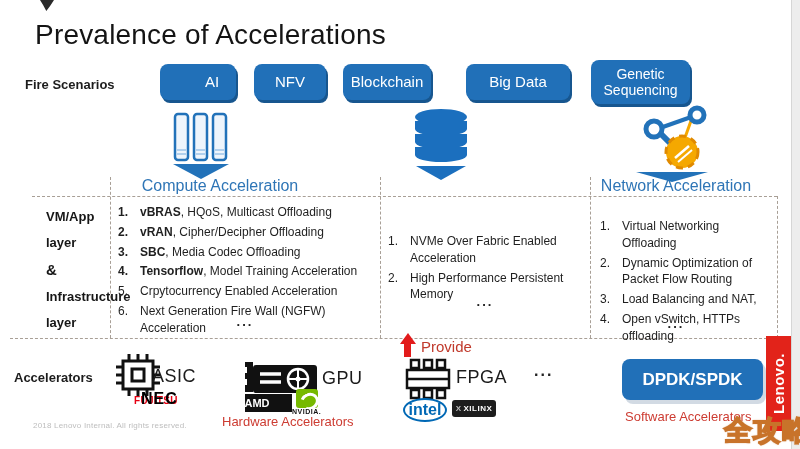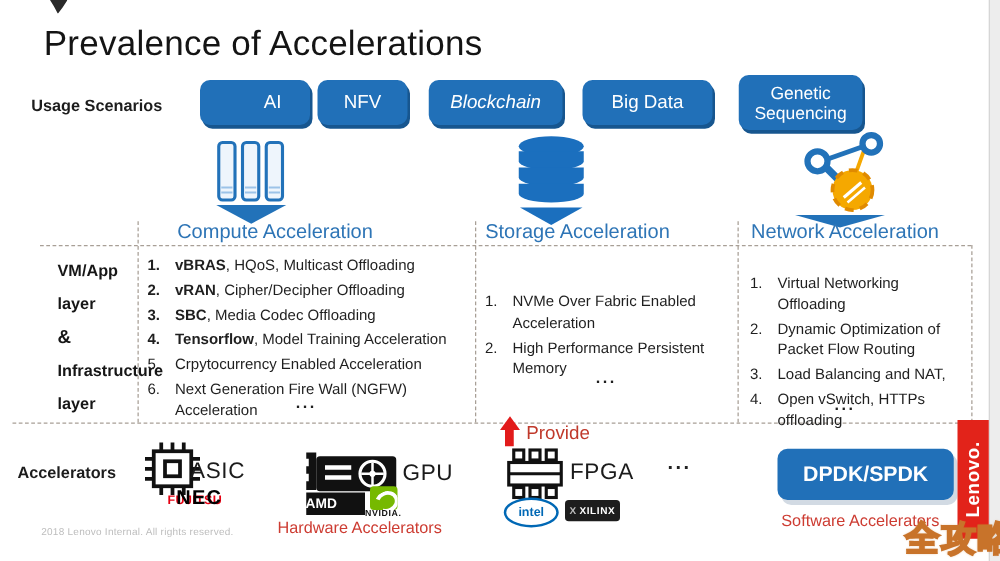--- a/index.html
+++ b/index.html
@@ -46,21 +46,21 @@
   .provide-txt{ font-size:15px; color:#C0392B; }
   .amd-box{ width:47px; height:18px; background:#111; color:#fff; display:flex;
     align-items:center; justify-content:center; gap:3px; font-weight:bold; font-size:11px; }
   .amd-mark{ width:7px; height:7px; background:#fff;
     clip-path:polygon(100% 0,100% 100%,0 100%,40% 60%,40% 40%,0 0); }
   .nv-box{ width:22px; height:19px; background:#76B900; border-radius:3px; position:relative; overflow:hidden; }
   .nv-box::after{ content:""; position:absolute; left:4px; top:4px; width:13px; height:11px;
     border:3px solid #fff; border-radius:50%; border-left-color:transparent; transform:rotate(-25deg); }
   .nv-word{ font-size:7px; font-weight:bold; color:#111; letter-spacing:.5px; }
   .intel-oval{ width:44px; height:24px; border:2px solid #0068B5; border-radius:50%;
-    color:#0068B5; font-weight:bold; font-size:10px; display:flex; align-items:center;
+    color:#0068B5; font-weight:bold; font-size:16px; display:flex; align-items:center;
     justify-content:center; text-transform:lowercase; background:#fff; }
   .xilinx-box{ width:44px; height:17px; background:#1d1d1d; border-radius:3px; color:#fff;
     font-size:8px; font-weight:bold; letter-spacing:.5px; display:flex; align-items:center;
     justify-content:center; gap:2px; }
   .xilinx-box .xmark{ color:#bbb; font-size:8px; }
   .nec-txt{ font-size:16px; font-weight:800; color:#000000; letter-spacing:1px; }
   .fujitsu-txt{ font-size:10px; font-weight:bold; color:#E60012; letter-spacing:.3px; }
   .dots-big{ font-size:16px; font-weight:bold; letter-spacing:2px; color:#222; }
   
   .dpdk-btn{ position:absolute; left:622px; top:359px; width:141px; height:41px;
@@ -86,24 +86,24 @@
 </style>
 </head>
 <body>
 
 <div id="slide">
 
   <div class="abs corner-mark"></div>
 
   <div class="abs title" style="left:35px; top:19px;">Prevalence of Accelerations</div>
 
-  <div class="abs section-label" style="left:25px; top:77px;">Usage Scenarios</div>
-  <button class="ubtn" style="left:160px; top:64px; width:88px; height:36px;padding-left:28px;">AI</button>
+  <div class="abs section-label" style="left:25px; top:77px;">Fire Scenarios</div>
+  <button class="ubtn" style="left:160px; top:64px; width:76px; height:36px;padding-left:28px;">AI</button>
   <button class="ubtn" style="left:254px; top:64px; width:72px; height:36px;">NFV</button>
-  <button class="ubtn" style="left:343px; top:64px; width:107px; height:36px;font-style:italic;">Blockchain</button>
+  <button class="ubtn" style="left:343px; top:64px; width:88px; height:36px;">Blockchain</button>
   <button class="ubtn" style="left:466px; top:64px; width:104px; height:36px;">Big Data</button>
   <button class="ubtn" style="left:591px; top:60px; width:99px; height:44px; font-size:14px;">Genetic Sequencing</button>
 
   <div class="abs" style="left:172px; top:112px;">
     <svg width="58" height="50" viewBox="0 0 58 50">
       <g stroke="#2272B9" stroke-width="2.5" fill="#eef5fc">
         <rect x="3" y="2" width="13" height="46" rx="3"></rect>
         <rect x="22" y="2" width="13" height="46" rx="3"></rect>
         <rect x="41" y="2" width="13" height="46" rx="3"></rect>
       </g>
@@ -138,21 +138,20 @@
       <circle cx="63" cy="11" r="7" fill="#fff" stroke="#2272B9" stroke-width="5"></circle>
       <circle cx="48" cy="48" r="16" fill="#F5A800"></circle>
       <circle cx="48" cy="48" r="16" fill="none" stroke="#E08A00" stroke-width="3" stroke-dasharray="7 5"></circle>
       <line x1="41" y1="54" x2="55" y2="42" stroke="#fff" stroke-width="2.5"></line>
       <line x1="44" y1="58" x2="58" y2="46" stroke="#ffffff" stroke-width="2"></line>
     </svg>
   </div>
   <div class="abs down-arrow wide" style="left:636px; top:172px;"></div>
 
   <div class="abs colhead" style="left:120px; top:177px; width:200px;">Compute Acceleration</div>
-  <div class="abs colhead" style="left:372px; top:177px; width:180px;">Storage Acceleration</div>
   <div class="abs colhead" style="left:591px; top:177px; width:170px;">Network Acceleration</div>
 
   <div class="abs hdash" style="left:32px; top:196px; width:745px;"></div>
   <div class="abs hdash" style="left:10px; top:338px; width:767px;"></div>
   <div class="abs vdash" style="left:110px; top:177px; height:161px;"></div>
   <div class="abs vdash" style="left:380px; top:177px; height:161px;"></div>
   <div class="abs vdash" style="left:590px; top:177px; height:161px;"></div>
   <div class="abs vdash" style="left:777px; top:196px; height:142px;"></div>
 
   <div class="abs" style="left:14px; top:210px; display:flex; flex-direction:column; gap:13px;margin-left:32px;">

